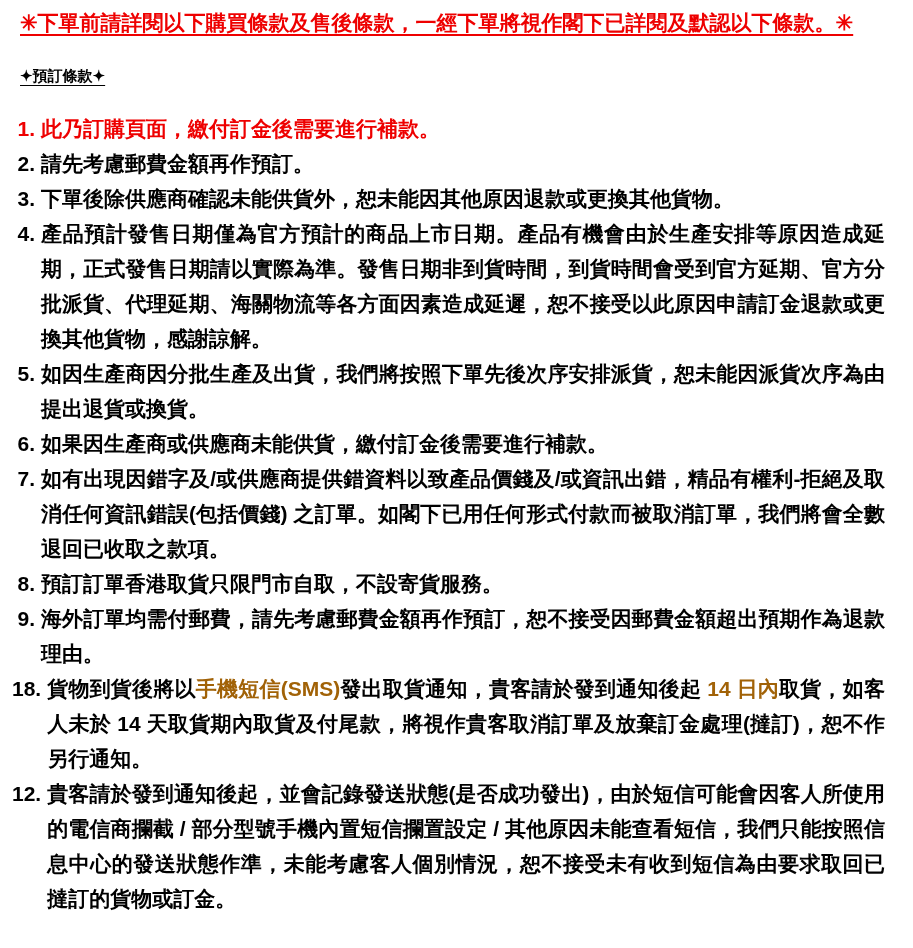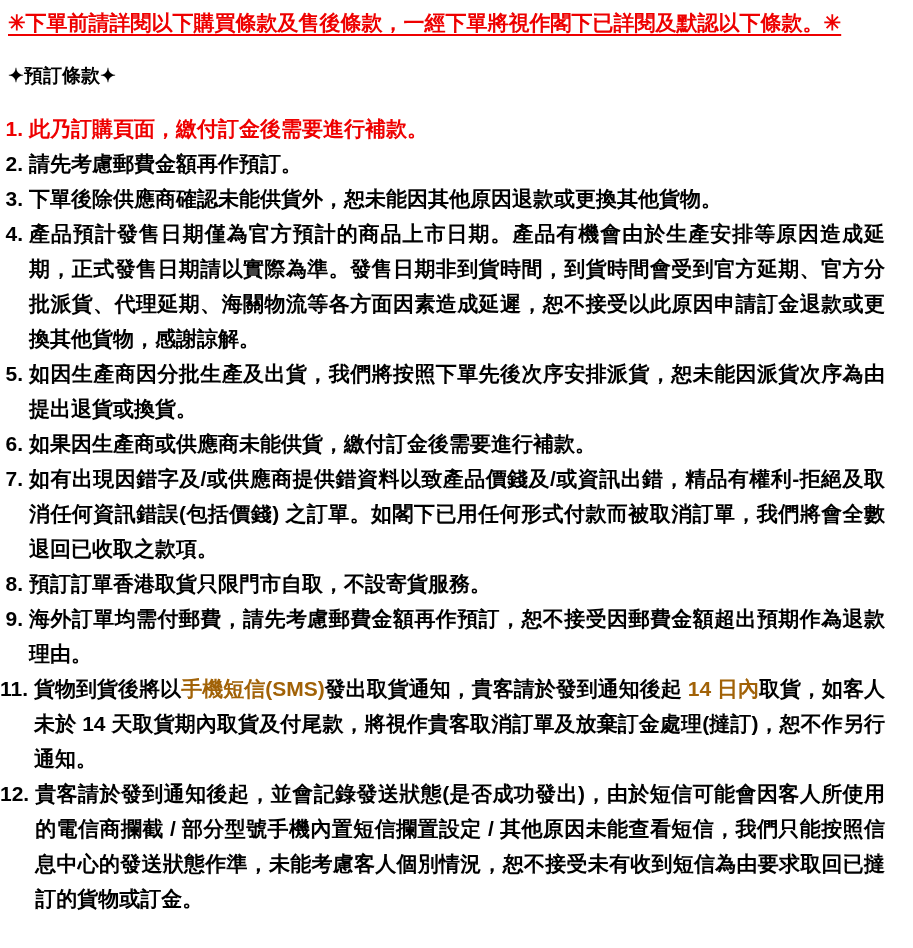--- a/index.html
+++ b/index.html
@@ -12,36 +12,37 @@
     width: 913px;
     height: 948px;
     overflow: hidden;
     font-family: "Liberation Sans", sans-serif;
     font-weight: bold;
     color: #000000;
   }
   .page {
     width: 913px;
     height: 948px;
-    padding: 9px 28px 10px 0;
+    padding: 9px 28px 10px 12px;
   }
   .doc-header {
     margin: 0 0 0 8px;
     font-size: 21px;
     line-height: 28px;
     color: #ee0000;
     text-decoration: underline;
     text-underline-offset: 4px;
     white-space: nowrap;
   }
   .section-title {
     margin: 25px 0 0 8px;
-    font-size: 19px;
+    font-size: 15px;
     line-height: 28px;
     color: #000000;
+    text-decoration: underline;
     text-underline-offset: 4px;
   }
   .terms {
     margin-top: 21px;
   }
   .term {
     display: flex;
     align-items: flex-start;
     font-size: 21px;
     line-height: 35px;
@@ -101,21 +102,21 @@
       </div>
       <div class="term">
         <span class="term-num">8.</span>
         <div class="term-text"><span>預訂訂單香港取貨只限門市自取，不設寄貨服務。</span></div>
       </div>
       <div class="term">
         <span class="term-num">9.</span>
         <div class="term-text"><span>海外訂單均需付郵費，請先考慮郵費金額再作預訂，恕不接受因郵費金額超出預期作為退款理由。</span></div>
       </div>
       <div class="term">
-        <span class="term-num">11.</span>
+        <span class="term-num">18.</span>
         <div class="term-text"><span>貨物到貨後將以</span><span class="run-red-underline">手機短信(SMS)</span><span>發出取貨通知，貴客請於發到通知後起 </span><span class="run-red-underline">14 日內</span><span>取貨，如客人未於 14 天取貨期內取貨及付尾款，將視作貴客取消訂單及放棄訂金處理(撻訂)，恕不作另行通知。</span></div>
       </div>
       <div class="term">
         <span class="term-num">12.</span>
         <div class="term-text"><span>貴客請於發到通知後起，並會記錄發送狀態(是否成功發出)，由於短信可能會因客人所使用的電信商攔截 / 部分型號手機內置短信攔置設定 / 其他原因未能查看短信，我們只能按照信息中心的發送狀態作準，未能考慮客人個別情況，恕不接受未有收到短信為由要求取回已撻訂的貨物或訂金。</span></div>
       </div>
     </div>
 </div>
 
 </body></html>

